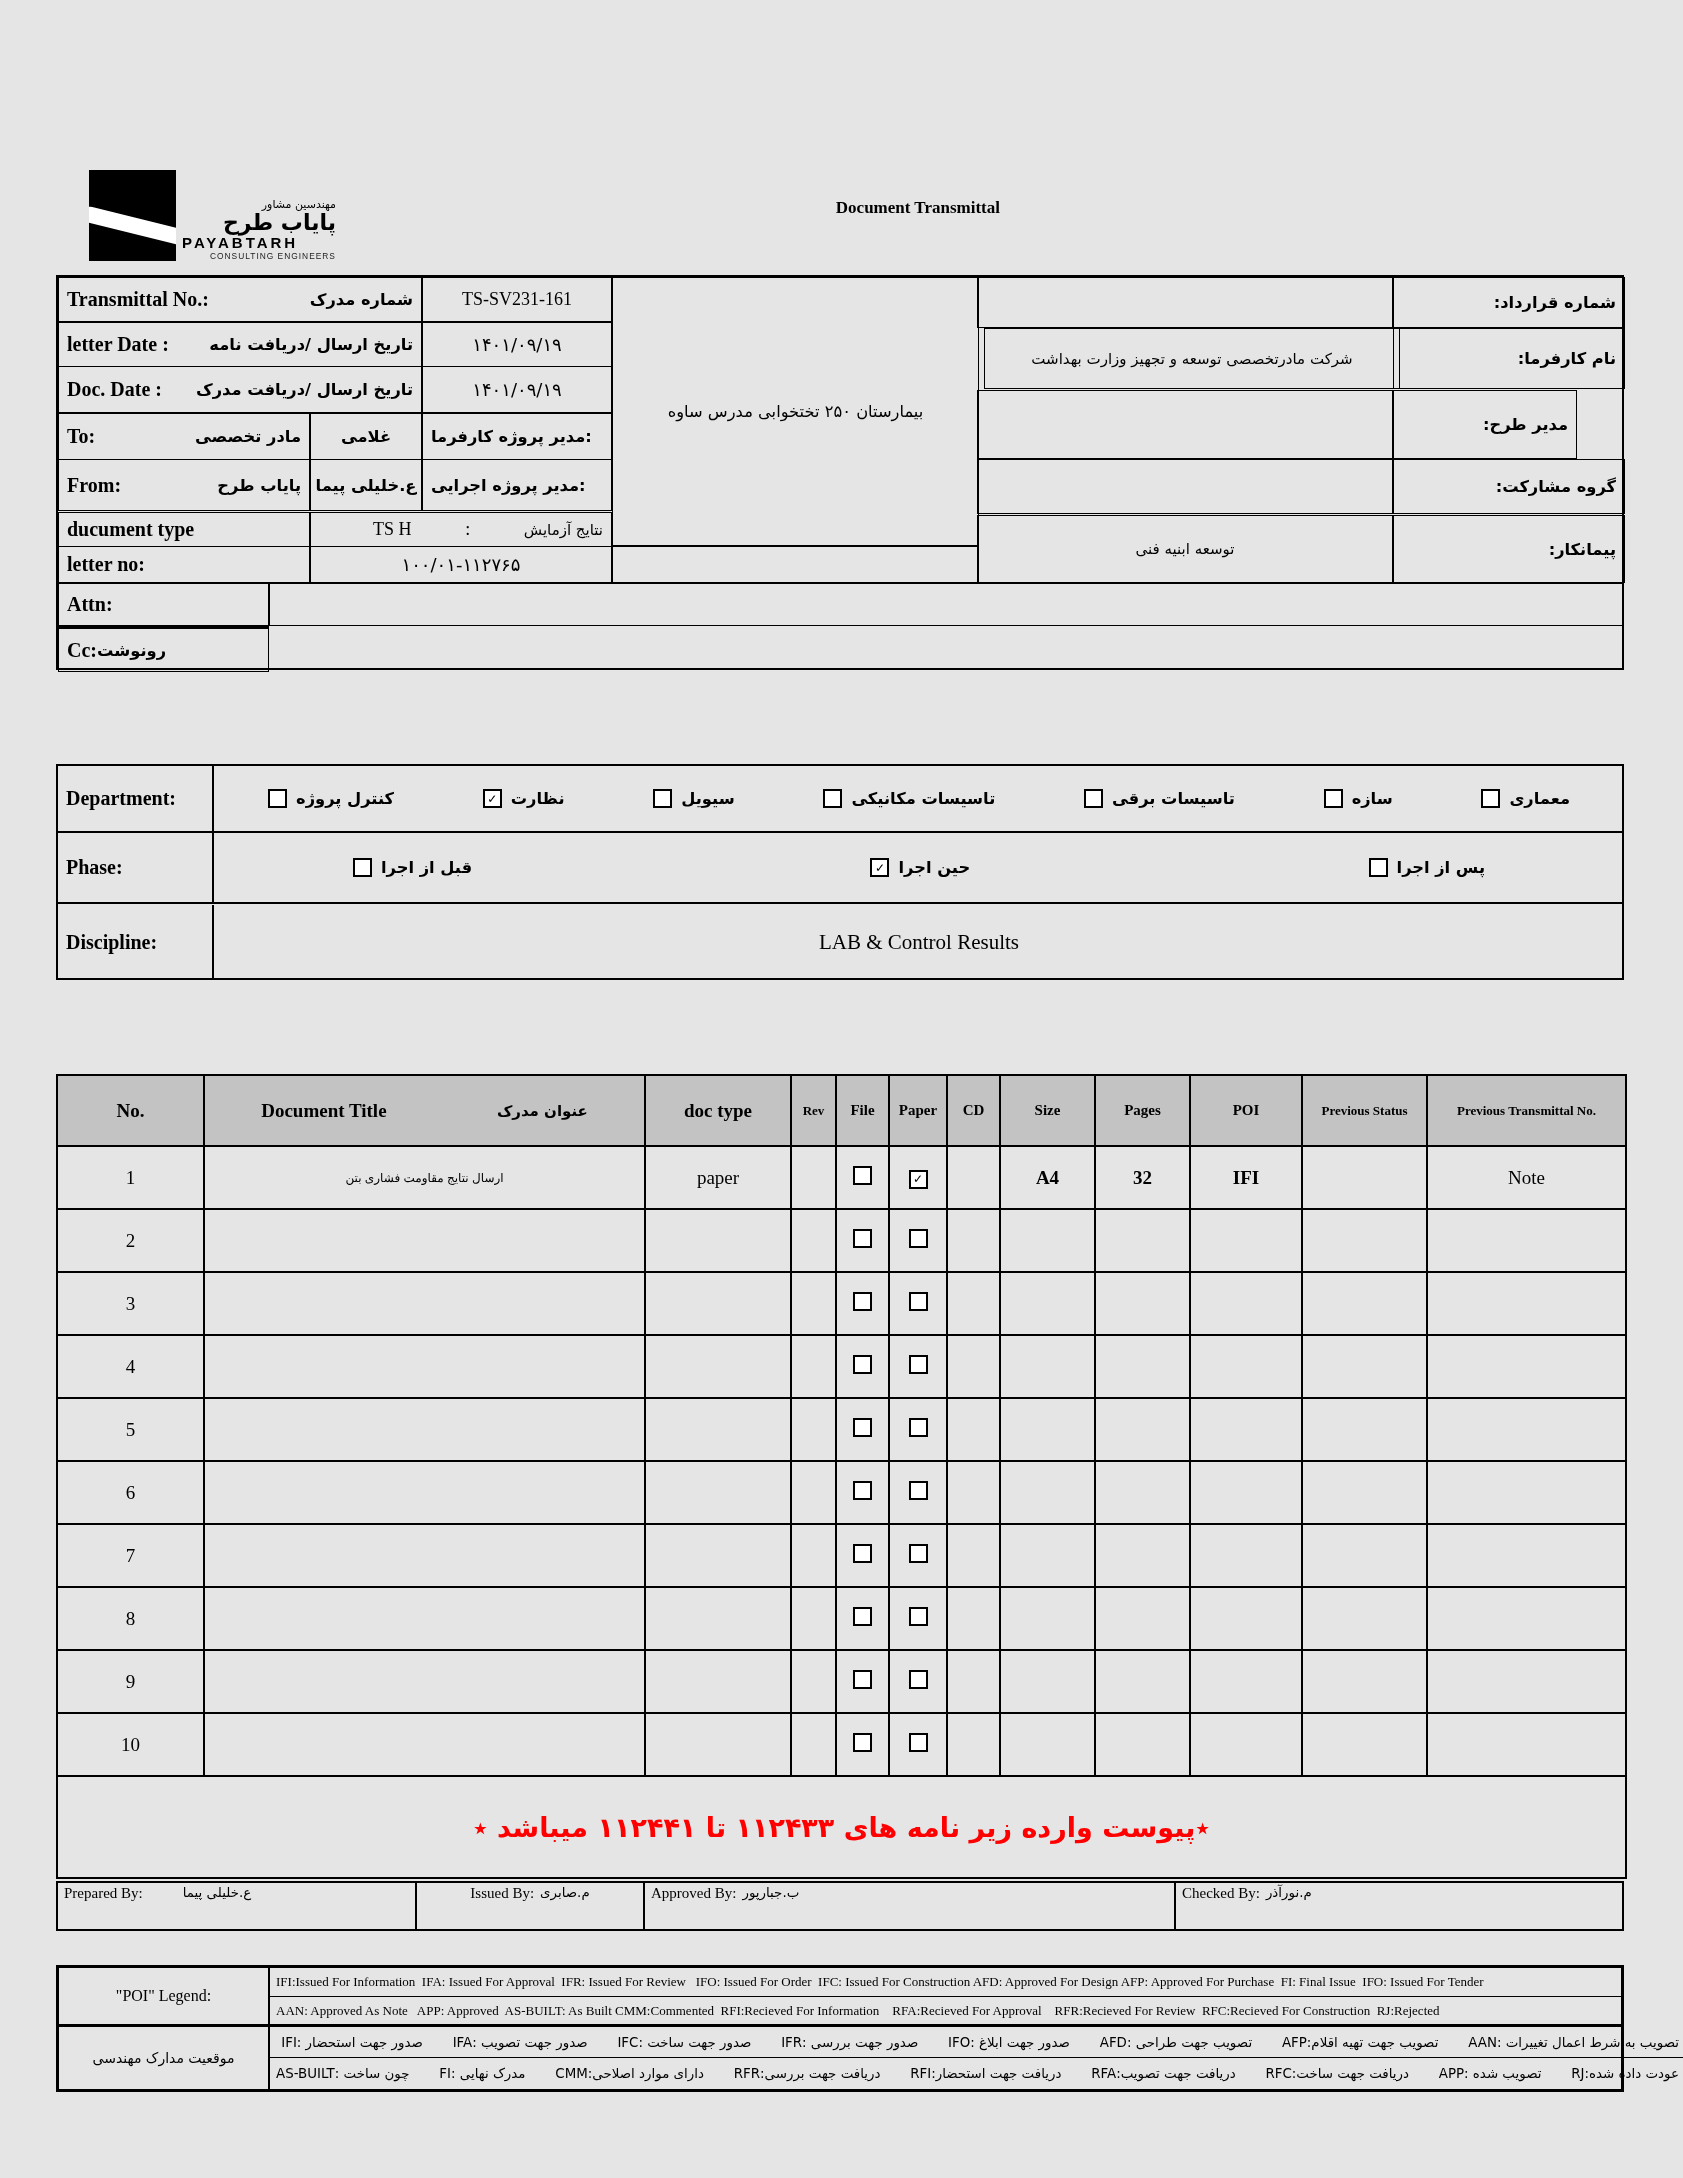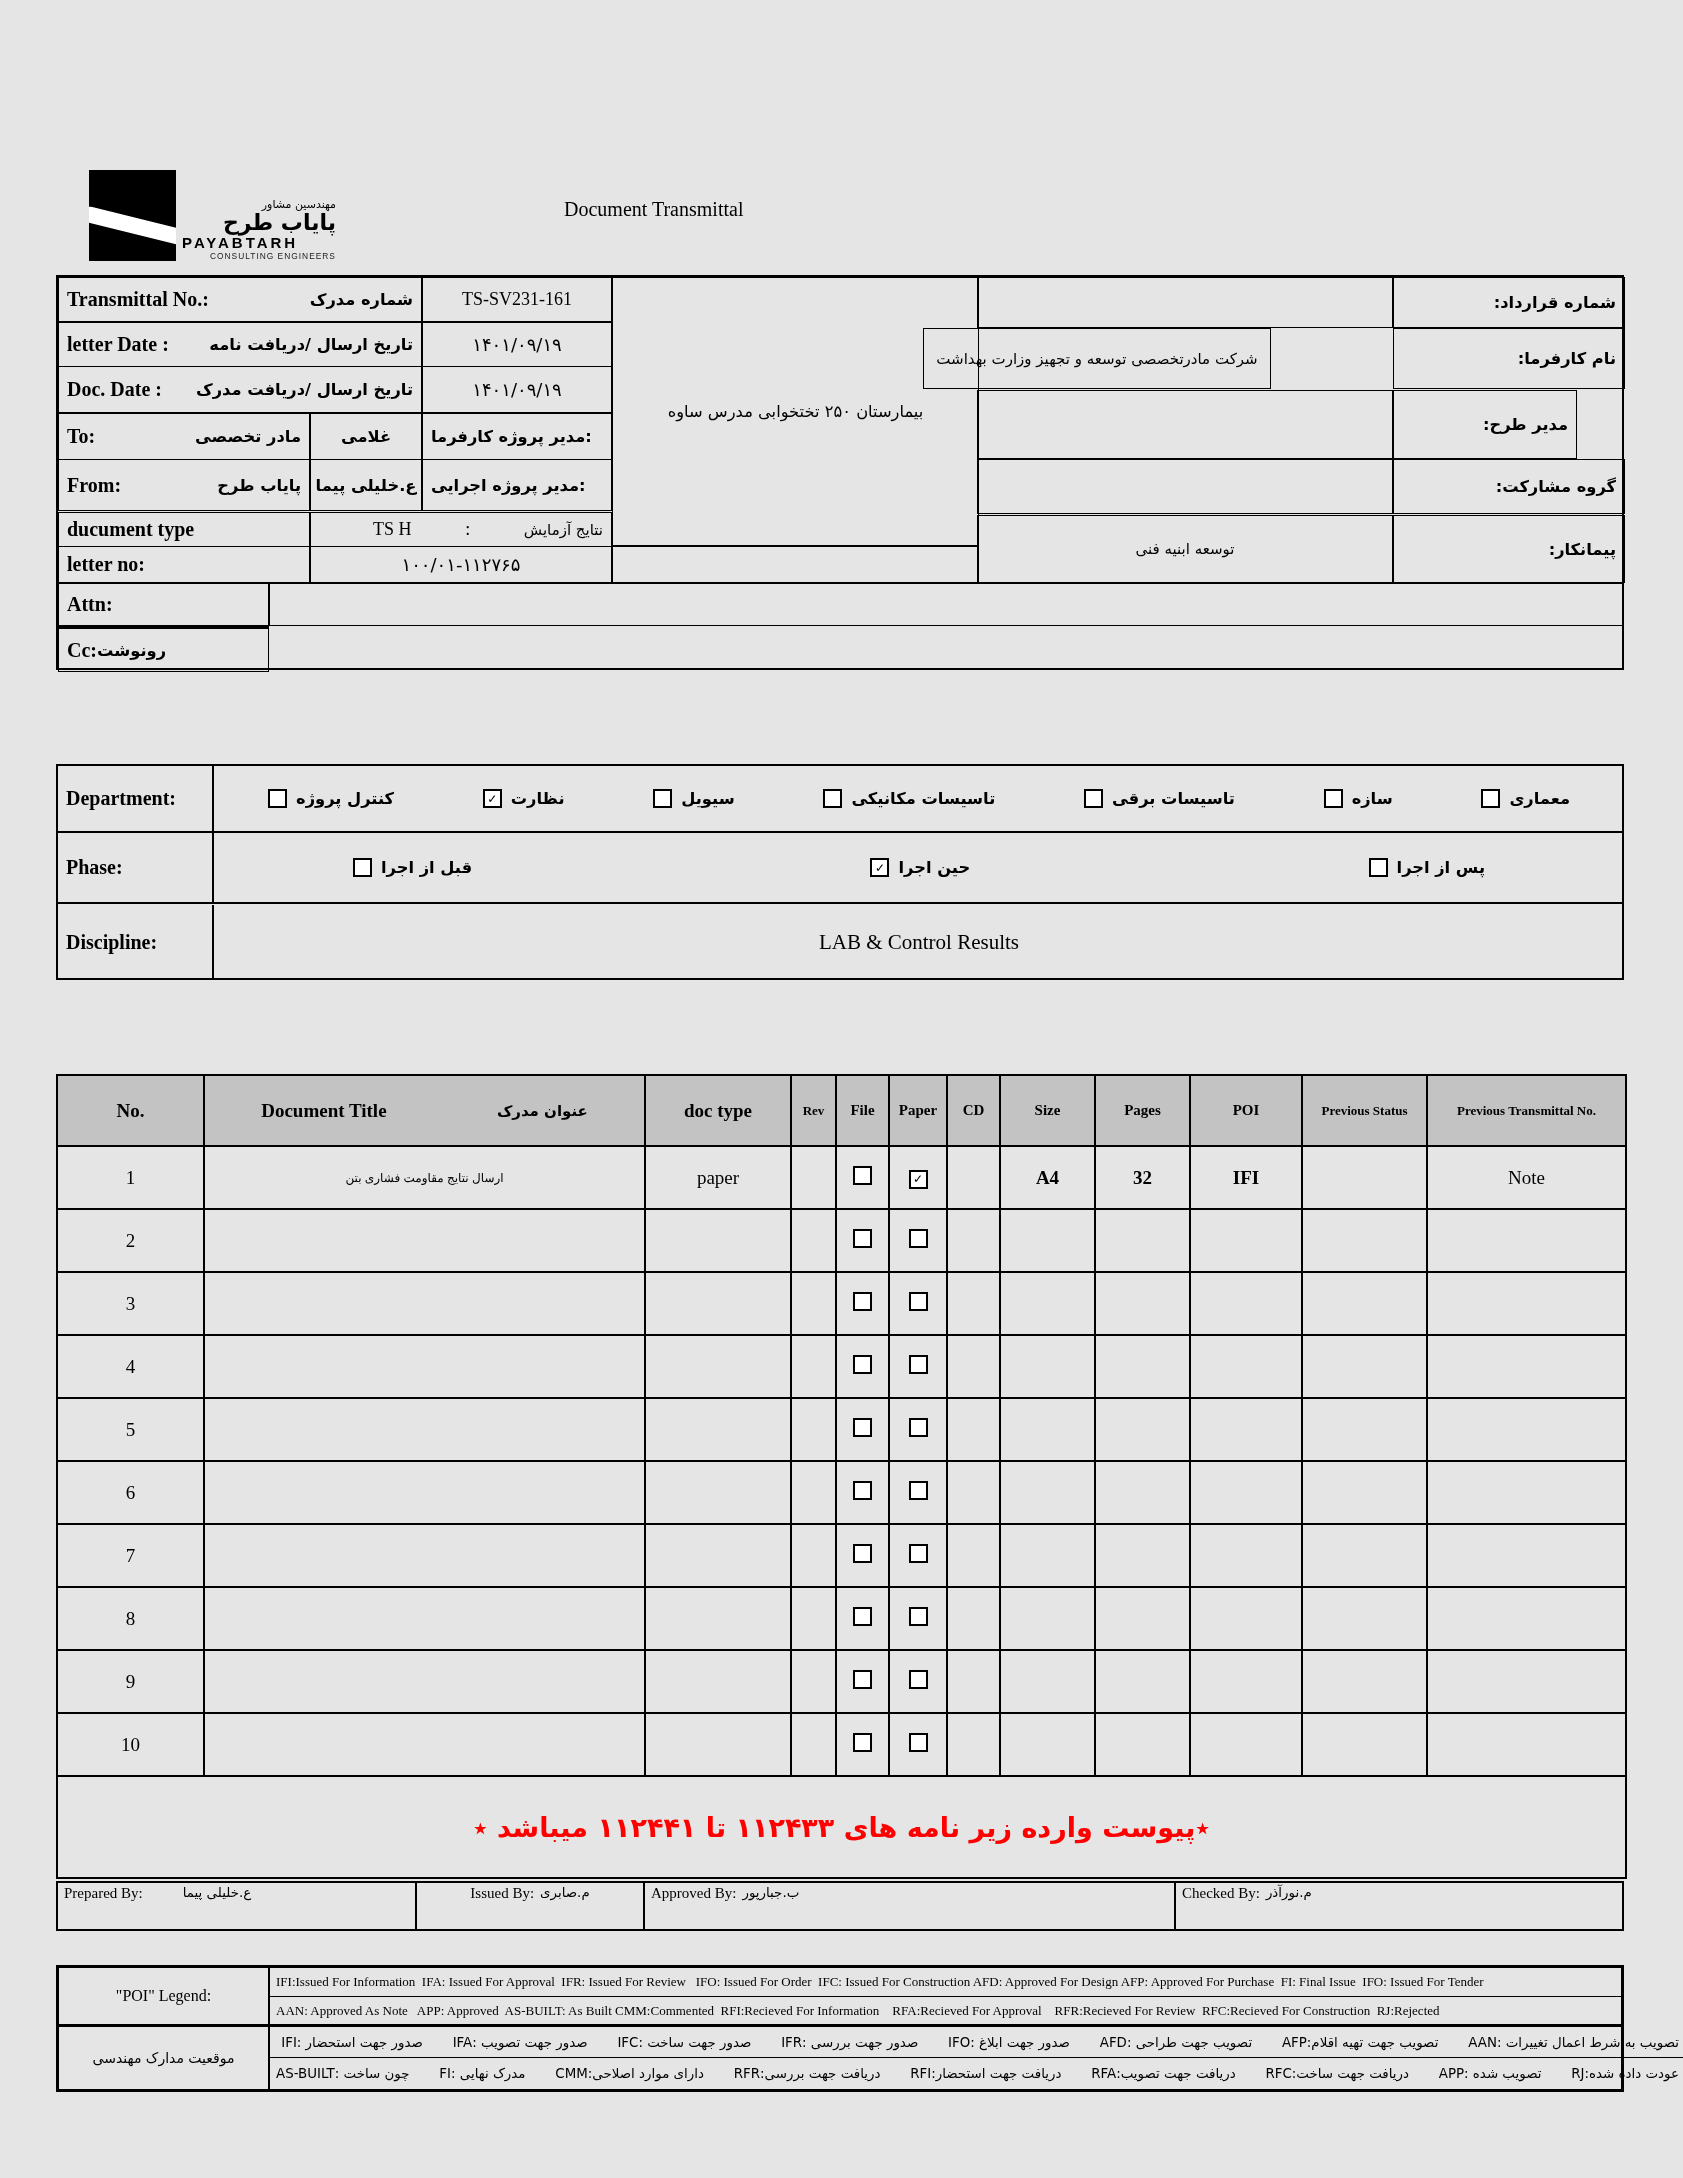--- a/index.html
+++ b/index.html
@@ -10,22 +10,22 @@
   .logo{position:absolute;left:89px;top:170px;display:flex;}
   .logo-mark{width:87px;height:91px;background:#000;position:relative;overflow:hidden;}
   .logo-mark .swoosh{position:absolute;left:-8px;top:48px;width:109px;height:16px;background:#fff;
         border-radius:10px;transform:rotate(14deg);}
   .logo-text{margin-left:6px;display:flex;flex-direction:column;justify-content:flex-end;}
   .logo-fa1{font-size:11px;text-align:right;}
   .logo-fa2{font-size:22px;font-weight:bold;text-align:right;line-height:1.05;}
   .logo-en1{font-size:15px;font-weight:bold;letter-spacing:3px;font-family:"Liberation Sans",sans-serif;}
   .logo-en2{font-size:8.4px;letter-spacing:1px;font-family:"Liberation Sans",sans-serif;color:#222;margin-left:28px;}
   
-  .doc-title{position:absolute;left:564px;top:198px;width:436px;text-align:left;
-        font-size:20px;font-weight:normal;}
+  .doc-title{position:absolute;left:564px;top:198px;width:436px;text-align:right;
+        font-size:17px;font-weight:bold;}
   
   .abs{position:absolute;box-sizing:border-box;}
   .tcell{position:absolute;box-sizing:border-box;border:1px solid #000;display:flex;
         align-items:center;padding:0 8px;overflow:hidden;}
   .top-table{left:56px;top:275px;width:1568px;height:395px;border:2px solid #000;}
   .lbl{font-weight:bold;font-size:20px;white-space:nowrap;}
   .flbl{font-weight:bold;font-size:16.3px;white-space:nowrap;}
   .val{font-size:18px;}
   .between{justify-content:space-between;}
   .center{justify-content:center;text-align:center;}
@@ -167,21 +167,21 @@
     <div class="tcell" style="left:554px;top:269px;width:367px;height:37px;"></div>
 
     <div class="tcell rtl" style="left:1335px;top:0;width:232px;height:51px;">
       <span class="flbl fa">شماره قرارداد:</span>
     </div>
     <div class="tcell" style="left:919px;top:0;width:416px;height:51px;"></div>
 
     <div class="tcell rtl" style="left:1335px;top:51px;width:232px;height:61px;">
       <span class="flbl fa">نام کارفرما:</span>
     </div>
-    <div class="tcell center" style="left:865px;top:51px;width:348px;height:61px;">
+    <div class="tcell center" style="left:926px;top:51px;width:416px;height:61px;">
       <span class="fa" style="font-size:15px;">شرکت مادرتخصصی توسعه و تجهیز وزارت بهداشت</span>
     </div>
 
     <div class="tcell rtl" style="left:1335px;top:113px;width:184px;height:69px;">
       <span class="flbl fa">مدیر طرح:</span>
     </div>
     <div class="tcell" style="left:919px;top:113px;width:416px;height:69px;"></div>
 
     <div class="tcell rtl" style="left:1335px;top:182px;width:232px;height:55px;">
       <span class="flbl fa">گروه مشارکت:</span>

